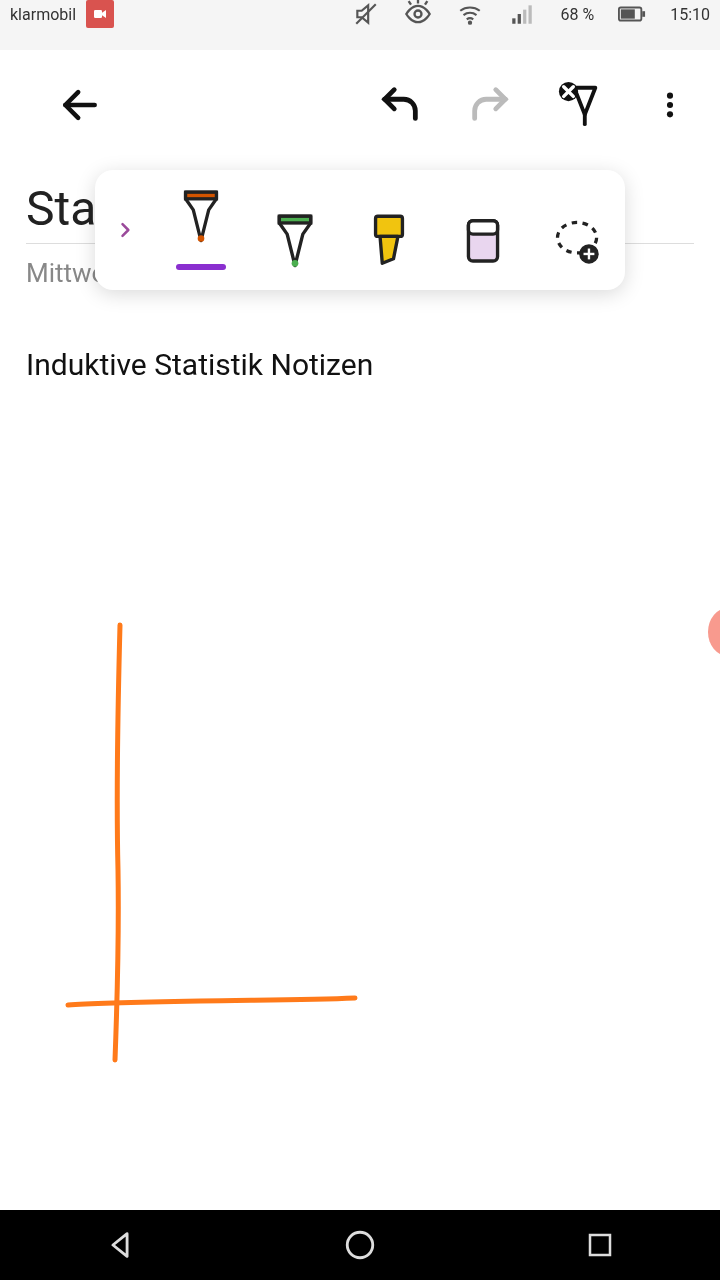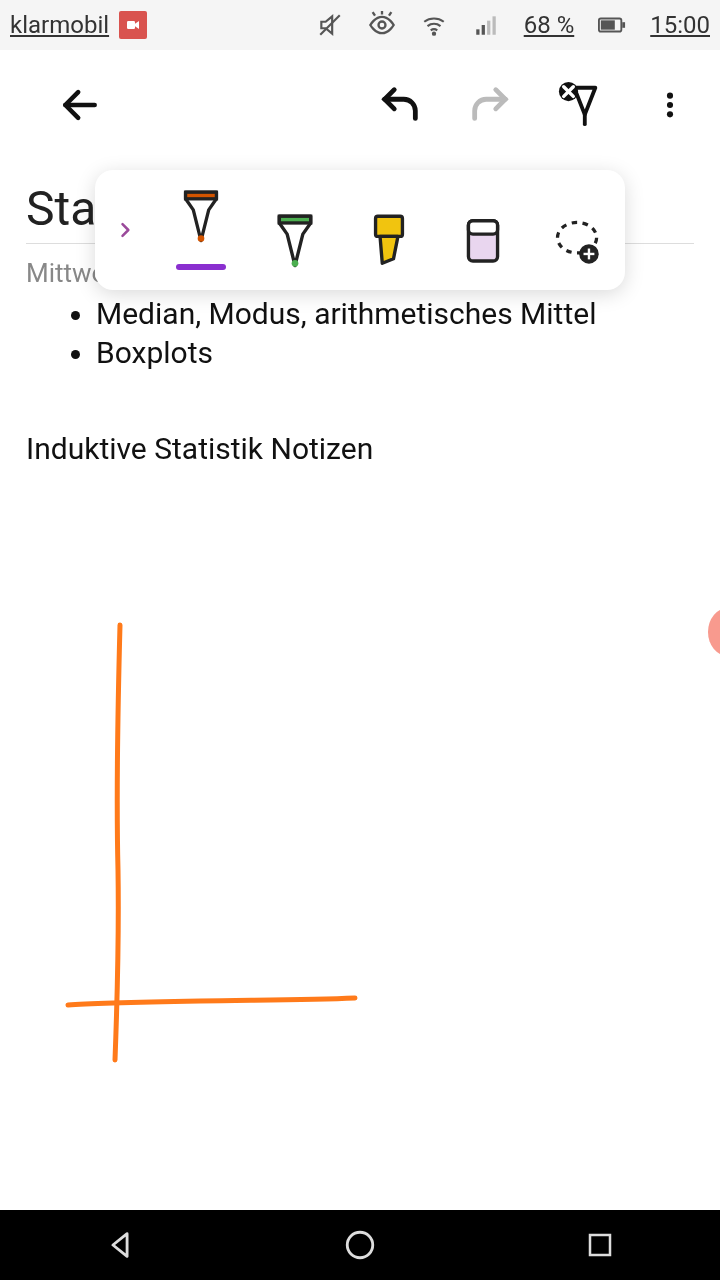--- a/index.html
+++ b/index.html
@@ -1,19 +1,19 @@
 <!DOCTYPE html>
 <html><head>
 <meta charset="utf-8">
 <style>
   * { margin:0; padding:0; box-sizing:border-box; font-family:-apple-system,Segoe UI,Roboto,sans-serif; }
   html,body { width:720px; height:1280px; background:#fff; overflow:hidden; }
 
   
-  .status-bar { height:50px; background:#f5f5f5; display:flex; align-items:center; padding:0 10px; font-size:24px; color:#333;text-decoration:underline; }
+  .status-bar { height:50px; background:#f5f5f5; display:flex; align-items:flex-start; padding:0 10px; font-size:16px; color:#333; }
   .status-left { display:flex; align-items:center; gap:10px; }
   .status-right { margin-left:auto; display:flex; align-items:center; gap:24px; }
   .app-icon-badge { width:28px; height:28px; background:#d9534f; display:flex; align-items:center; justify-content:center; color:#fff; font-size:14px; border-radius:2px;}
   .status-ico { width:28px; height:28px; display:flex; align-items:center; justify-content:center; }
 
   
   .app-bar { height:110px; display:flex; align-items:center; padding:0 20px; }
   .app-bar .spacer { flex:1; }
   .app-bar-btn { width:60px; height:60px; display:flex; align-items:center; justify-content:center; margin-left:30px; }
 
@@ -98,21 +98,21 @@
         </svg>
     </span>
     <span>68 %</span>
     <span class="status-ico">
       <svg viewBox="0 0 30 16" width="36" height="20">
           <rect x="1" y="1" width="24" height="14" rx="2" fill="none" stroke="#555" stroke-width="2"></rect>
           <rect x="3" y="3" width="15" height="10" fill="#555"></rect>
           <rect x="26" y="5" width="3" height="6" fill="#555"></rect>
         </svg>
     </span>
-    <span>15:00</span>
+    <span>15:10</span>
   </div>
 </div>
 
 <div class="app-bar">
   <div class="app-bar-btn">
     <svg viewBox="0 0 24 24" width="44" height="44" fill="none" stroke="#111" stroke-width="2.5" stroke-linecap="round" stroke-linejoin="round">
         <line x1="20" y1="12" x2="4" y2="12"></line>
         <polyline points="11 5 4 12 11 19"></polyline>
       </svg>
   </div>
@@ -145,24 +145,20 @@
         <circle cx="12" cy="19" r="2.3"></circle>
       </svg>
   </div>
 </div>
 
 <div class="content">
   <div class="title">Sta</div>
   <hr class="divider">
   <div class="meta">Mittwo</div>
 
-  <ul class="notes">
-    <li>Median, Modus, arithmetisches Mittel</li>
-    <li>Boxplots</li>
-  </ul>
 
   <div class="section-h" style="margin-top:59px">Induktive Statistik Notizen</div>
 </div>
 
 <div class="pen-toolbar">
   <div class="chevron">
     <svg viewBox="0 0 24 24" width="20" height="28" fill="none" stroke="#9a4a9a" stroke-width="3" stroke-linecap="round" stroke-linejoin="round">
         <polyline points="9 5 16 12 9 19"></polyline>
       </svg>
   </div>

